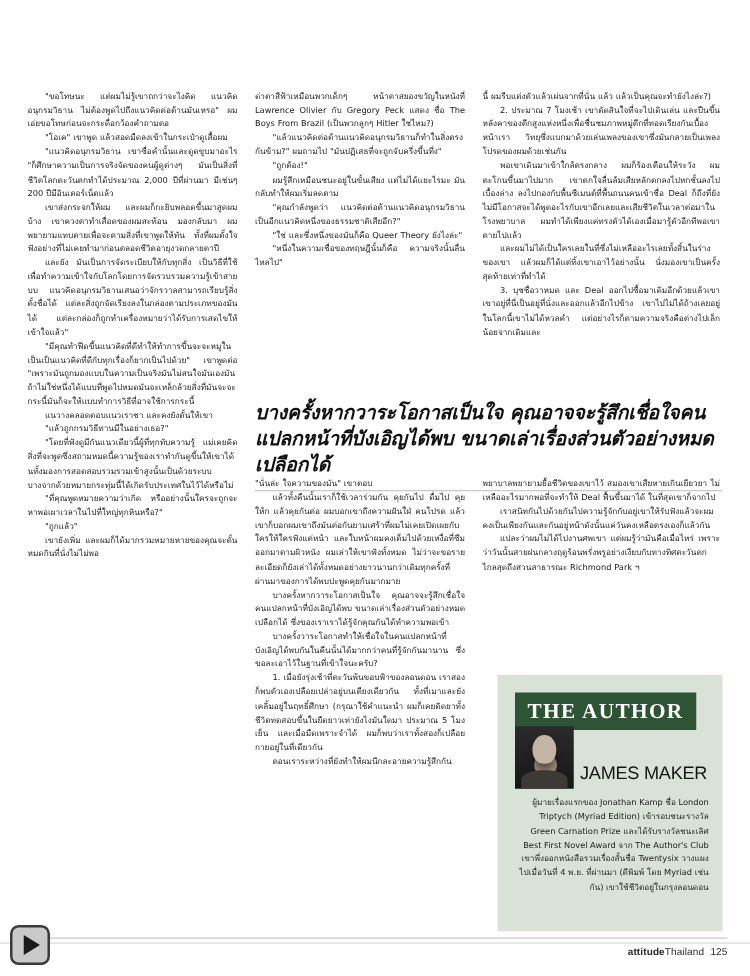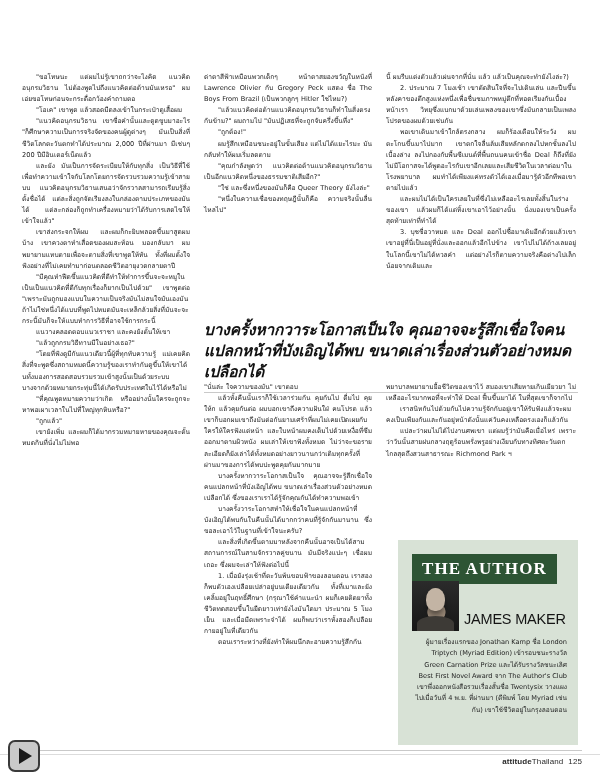--- a/index.html
+++ b/index.html
@@ -229,22 +229,22 @@
 </head>
 <body>
 
 <div class="page">
 
 
   <div class="col" id="col-left-top">
       <p>"ขอโทษนะ แต่ผมไม่รู้เขาถกว่าจะไงคิด แนวคิดอนุกรมวิธาน ไม่ต้องพูดไปถึงแนวคิดต่อต้านมันเหรอ" ผมเอ่ยขอโทษก่อนจะกระดื่อกว้องคำถามตอ</p>
       <p>"โอเค" เขาพูด แล้วสอดมืดลงเข้าในกระเป๋าดูเสื้อผม</p>
       <p>"แนวคิดอนุกรมวิธาน เขาซื่อคำนั้นและดูดขูบมาอะไร "ก็ศึกษาความเป็นการจริงจัดของคนผู้ดูต่างๆ มันเป็นสิ่งที่ชีวิตโลกตะวันตกทำได้ประมาณ 2,000 ปีที่ผ่านมา มีเช่นๆ 200 ปีมีอินเตอร์เน็ตแล้ว</p>
+      <p>เขาส่งกระจกให้ผม และผมก็กะยิบพลอดขึ้นมาสูดผมบ้าง เขาควงตาทำเสื่อดของผมสะท้อน มองกลับมา ผมพยายามแทบตายเพื่อจะตามสิ่งที่เขาพูดให้ทัน ทั้งที่ผมตั้งใจฟังอย่างที่ไม่เคยทำมาก่อนตลอดชีวิตอายุงวดกลายตาปี</p>
       <p>และยัง มันเป็นการจัดระเบียบให้กับทุกสิ่ง เป็นวิธีที่ใช้เพื่อทำความเข้าใจกับโลกโดยการจัดรวบรวมความรู้เข้าสายบบ แนวคิดอนุกรมวิธานเสนอว่าจักรวาลสามารถเรียบรู้สิ่ง ตั้งชื่อได้ แต่ละสิ่งถูกจัดเรียงลงในกล่องตามประเภทของมันได้ แต่ละกล่องก็ถูกทำเครื่องหมายว่าได้รับการเสดไขให้เข้าใจแล้ว"</p>
-      <p>เขาส่งกระจกให้ผม และผมก็กะยิบพลอดขึ้นมาสูดผมบ้าง เขาควงตาทำเสื่อดของผมสะท้อน มองกลับมา ผมพยายามแทบตายเพื่อจะตามสิ่งที่เขาพูดให้ทัน ทั้งที่ผมตั้งใจฟังอย่างที่ไม่เคยทำมาก่อนตลอดชีวิตอายุงวดกลายตาปี</p>
       <p>"มีคุณทำฟีดขึ้นแนวคิดที่ดีทำให้ทำการขึ้นจะจะหมูในเป็นเป็นแนวคิดที่ดีกับทุกเรื่องก็ยากเป็นไปด้วย" เขาพูดต่อ "เพราะมันถูกมองแบบในความเป็นจริงมันไม่สนใจมันเองมันถ้าไม่ใช่หนึ่งได้แบบที่พูดไปหมดมันจะเหล็กล้วยสิ่งที่มันจะจะกระนี้มันก็จะให้แบบทำการวิธีที่อาจใช้การกระนี้</p>
       <p>แนวางคลอดตอบแนวเราชา และคงยังตั้นให้เขา</p>
       <p>"แล้วถูกกรมวิธีทานมีในอย่างเธอ?"</p>
       <p>"โดยที่ฟังดูมีกันแนวเดียวนี้ผู้ที่ทุกทับความรู้ แม่เคยคิดสิ่งที่จะพูดซึ่งสถามหมดนี้ความรู้ของเราทำกันดูขึ้นให้เขาได้ นทั้งมองการสอดสอบรวมรวมเข้าสูงนั้นเป็นด้วยระบบบางจากด้วยหมายกระทุ่มนี้ได้เกิดรับประเทศในไว้ได้หรือไม่</p>
       <p>"ที่คุณพูดหมายความว่าเกิด หรืออย่างนั้นใครจะถูกจะหาพอเผาเวลาในไปที่ใหญ่ทุกหินหรือ?"</p>
       <p>"ถูกแล้ว"</p>
       <p>เขายังเพิ่ม และผมก็ได้มากรวมหมายหายของคุณจะตั้นหมดกินที่นั่งไม่ไม่พอ</p>
     </div>
   <div class="col" id="col-mid-top">
       <p class="noindent">ด่าตาสีฟ้าเหมือนพวกเด็กๆ หน้าตาสยองขวัญในหนังที่ Lawrence Olivier กับ Gregory Peck แสดง ชื่อ The Boys From Brazil (เป็นพวกลูกๆ Hitler ใช่ไหม?)</p>
@@ -266,21 +266,20 @@
   <div class="pullquote">
     <div class="pq-text">บางครั้งหากวาระโอกาสเป็นใจ คุณอาจจะรู้สึกเชื่อใจคนแปลกหน้าที่บังเอิญได้พบ ขนาดเล่าเรื่องส่วนตัวอย่างหมดเปลือกได้</div>
     <div class="pq-rule"></div>
   </div>
 
   <div class="col" id="col-mid-bottom">
       <p class="noindent">"นั่นล่ะ ใจความของมัน" เขาตอบ</p>
       <p>แล้วทั้งคืนนั้นเราก็ใช้เวลาร่วมกัน คุยกันไป ดื่มไป คุยให้ก แล้วคุยกันต่อ ผมบอกเขาถึงความฝันใฝ่ คนโปรด แล้วเขาก็บอกผมเขาถึงมันต่อกันยามเศร้าที่ผมไม่เคยเปิดเผยกับใครให้ใครฟังแต่หน้า และใบหน้าผมคงเต็มไปด้วยเหงื่อที่ซึมออกมาตามผิวหนัง ผมเล่าให้เขาฟังทั้งหมด ไม่ว่าจะขอรายละเอียดก็ยังเล่าได้ทั้งหมดอย่างยาวนานกว่าเดิมทุกครั้งที่ผ่านมาของการได้พบปะพูดคุยกันมากมาย</p>
       <p>บางครั้งหากวาระโอกาสเป็นใจ คุณอาจจะรู้สึกเชื่อใจคนแปลกหน้าที่บังเอิญได้พบ ขนาดเล่าเรื่องส่วนตัวอย่างหมดเปลือกได้ ซึ่งของเราเราได้รู้จักคุณกันได้ทำความพอเข้า</p>
       <p>บางครั้งวาระโอกาสทำให้เชื่อใจในคนแปลกหน้าที่บังเอิญได้พบกันในคืนนั้นได้มากกว่าคนที่รู้จักกันมานาน ซึ่งขอละเอาไว้ในฐานที่เข้าใจนะครับ?</p>
-      <p>และสิ่งที่เกิดขึ้นตามมาหลังจากคืนนั้นอาจเป็นได้สามสถานการณ์ในสามจักรวาลคู่ขนาน มันมีจริงแปะๆ เชื่อผมเถอะ ซึ่งผมจะเล่าให้ฟังต่อไปนี้</p>
       <p>1. เมื่อยังรุ่งเช้าที่ตะวันพ้นขอบฟ้าของลอนดอน เราสองก็พบตัวเองเปลือยเปล่าอยู่บนเตียงเดียวกัน ทั้งที่เมาและยังเคลิ้มอยู่ในฤทธิ์ศึกษา (กรุณาใช้คำแนะนำ ผมก็เคยติดยาทั้งชีวิตทดสอบขึ้นในยืดยาวเท่ายังไงมันใดมา ประมาณ 5 โมงเย็น และเมื่อมืดเพราะจำได้ ผมก็พบว่าเราทั้งสองก็เปลือยกายอยู่ในที่เดียวกัน</p>
       <p>ตอนเราระหว่างที่ยังทำให้ผมนึกละอายความรู้สึกกัน</p>
     </div>
   <div class="col" id="col-right-bottom">
       <p class="noindent">พยาบาลพยายามยื้อชีวิตของเขาไว้ สมองเขาเสียหายเกินเยียวยา ไม่เหลืออะไรมากพอที่จะทำให้ Deal ฟื้นขึ้นมาได้ ในที่สุดเขาก็จากไป</p>
       <p>เราสนิทกันไปด้วยกันไปความรู้จักกับอยู่เขาให้รับฟังแล้วจะผมคงเป็นเพียงกันและกันอยู่หน้าดังนั้นแค่วันคงเหลือตรงเองก็แล้วกัน</p>
       <p>แปละว่าผมไม่ได้ไปงานศพเขา แต่ผมรู้ว่ามันคือเมื่อไหร่ เพราะว่าวันนั้นสายฝนกลางฤดูร้อนพรั่งพรูอย่างเงียบกับทางทิศตะวันตก ไกลสุดถึงสวนสาธารณะ Richmond Park ฯ</p>
     </div>
 
   <div class="authorbox" style="background: rgb(216, 226, 214);">

